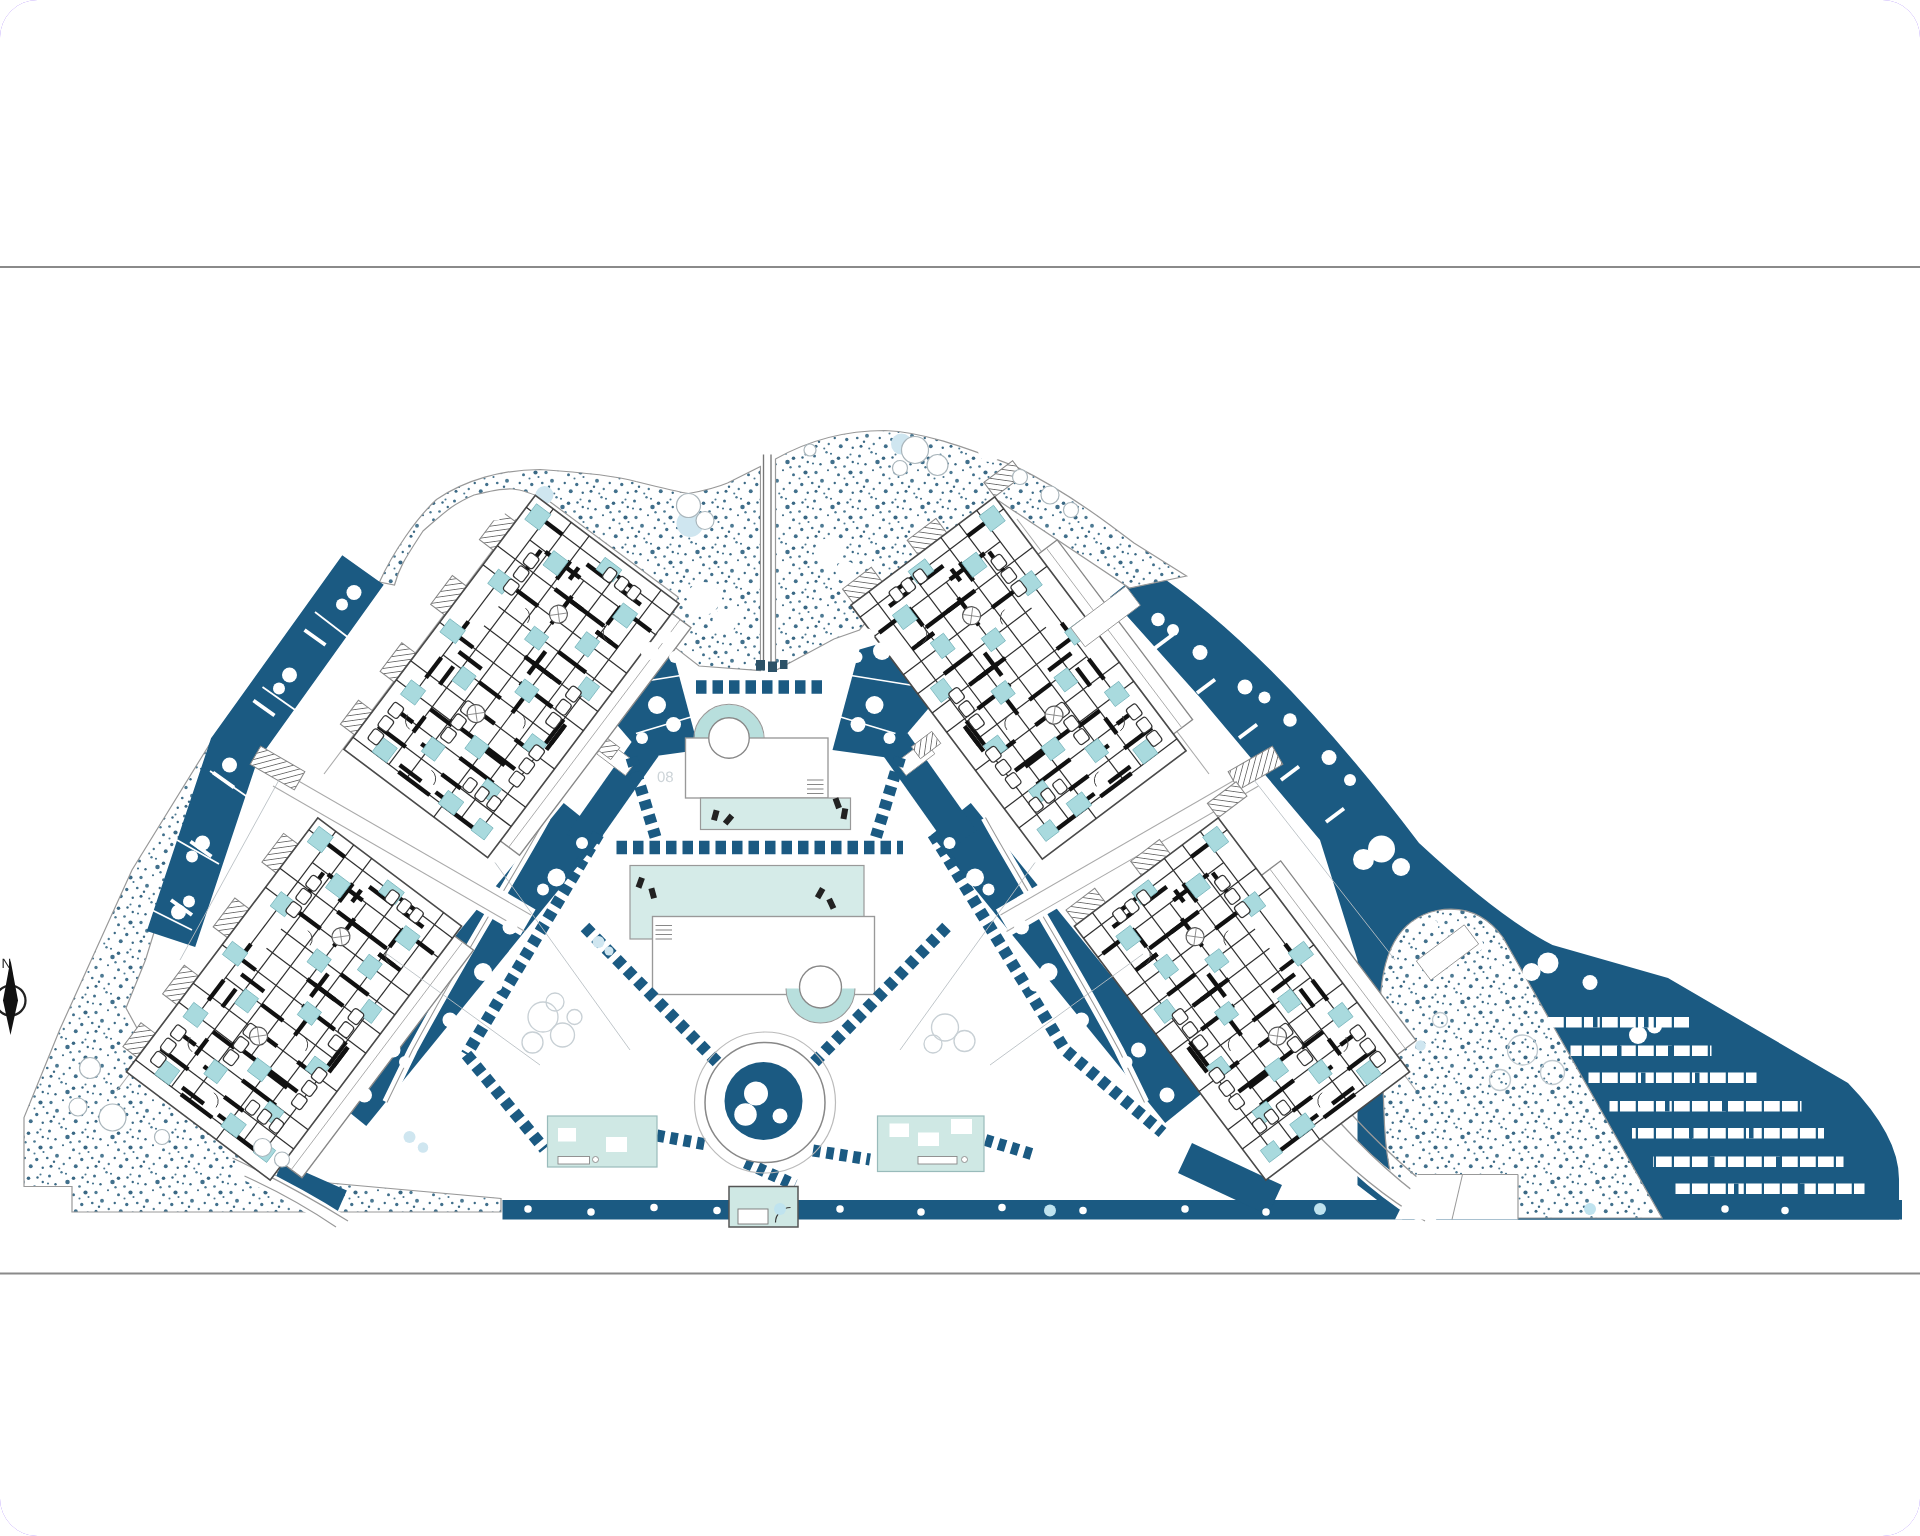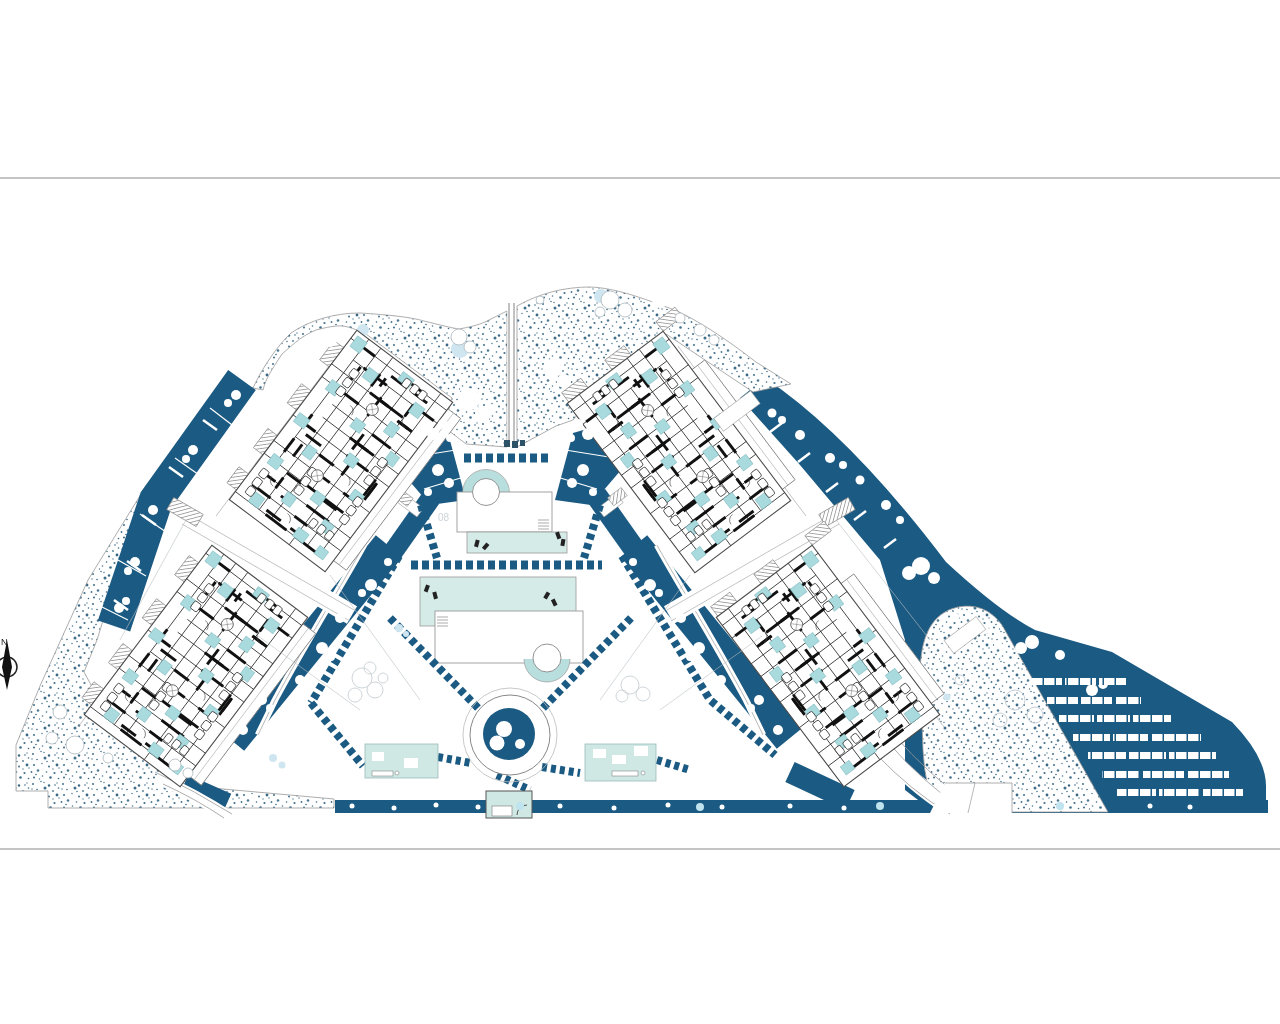--- a/index.html
+++ b/index.html
@@ -1,16 +1,16 @@
 <!DOCTYPE html>
 <html><head>
 <meta charset="utf-8">
 <style>
 html,body{margin:0;padding:0;background:#ffffff;font-family:"Liberation Sans",sans-serif;}
-#page{width:1280px;height:1024px;position:relative;overflow:hidden;background:#8b5cf6;}
+#page{width:1280px;height:1024px;position:relative;overflow:hidden;background:#8b5cf6;border-radius:25px;}
 </style>
 </head>
 <body>
 <div id="page">
 <svg width="1280" height="1024" viewBox="0 0 1280 1024" xmlns="http://www.w3.org/2000/svg">
 <defs>
 <pattern id="stp" width="30" height="30" patternUnits="userSpaceOnUse">
 <rect width="30" height="30" fill="#ffffff"></rect>
 <circle cx="3" cy="4" r="1" fill="#41708c"></circle>
           <circle cx="11" cy="1.5" r="0.8" fill="#4d7a93"></circle>

